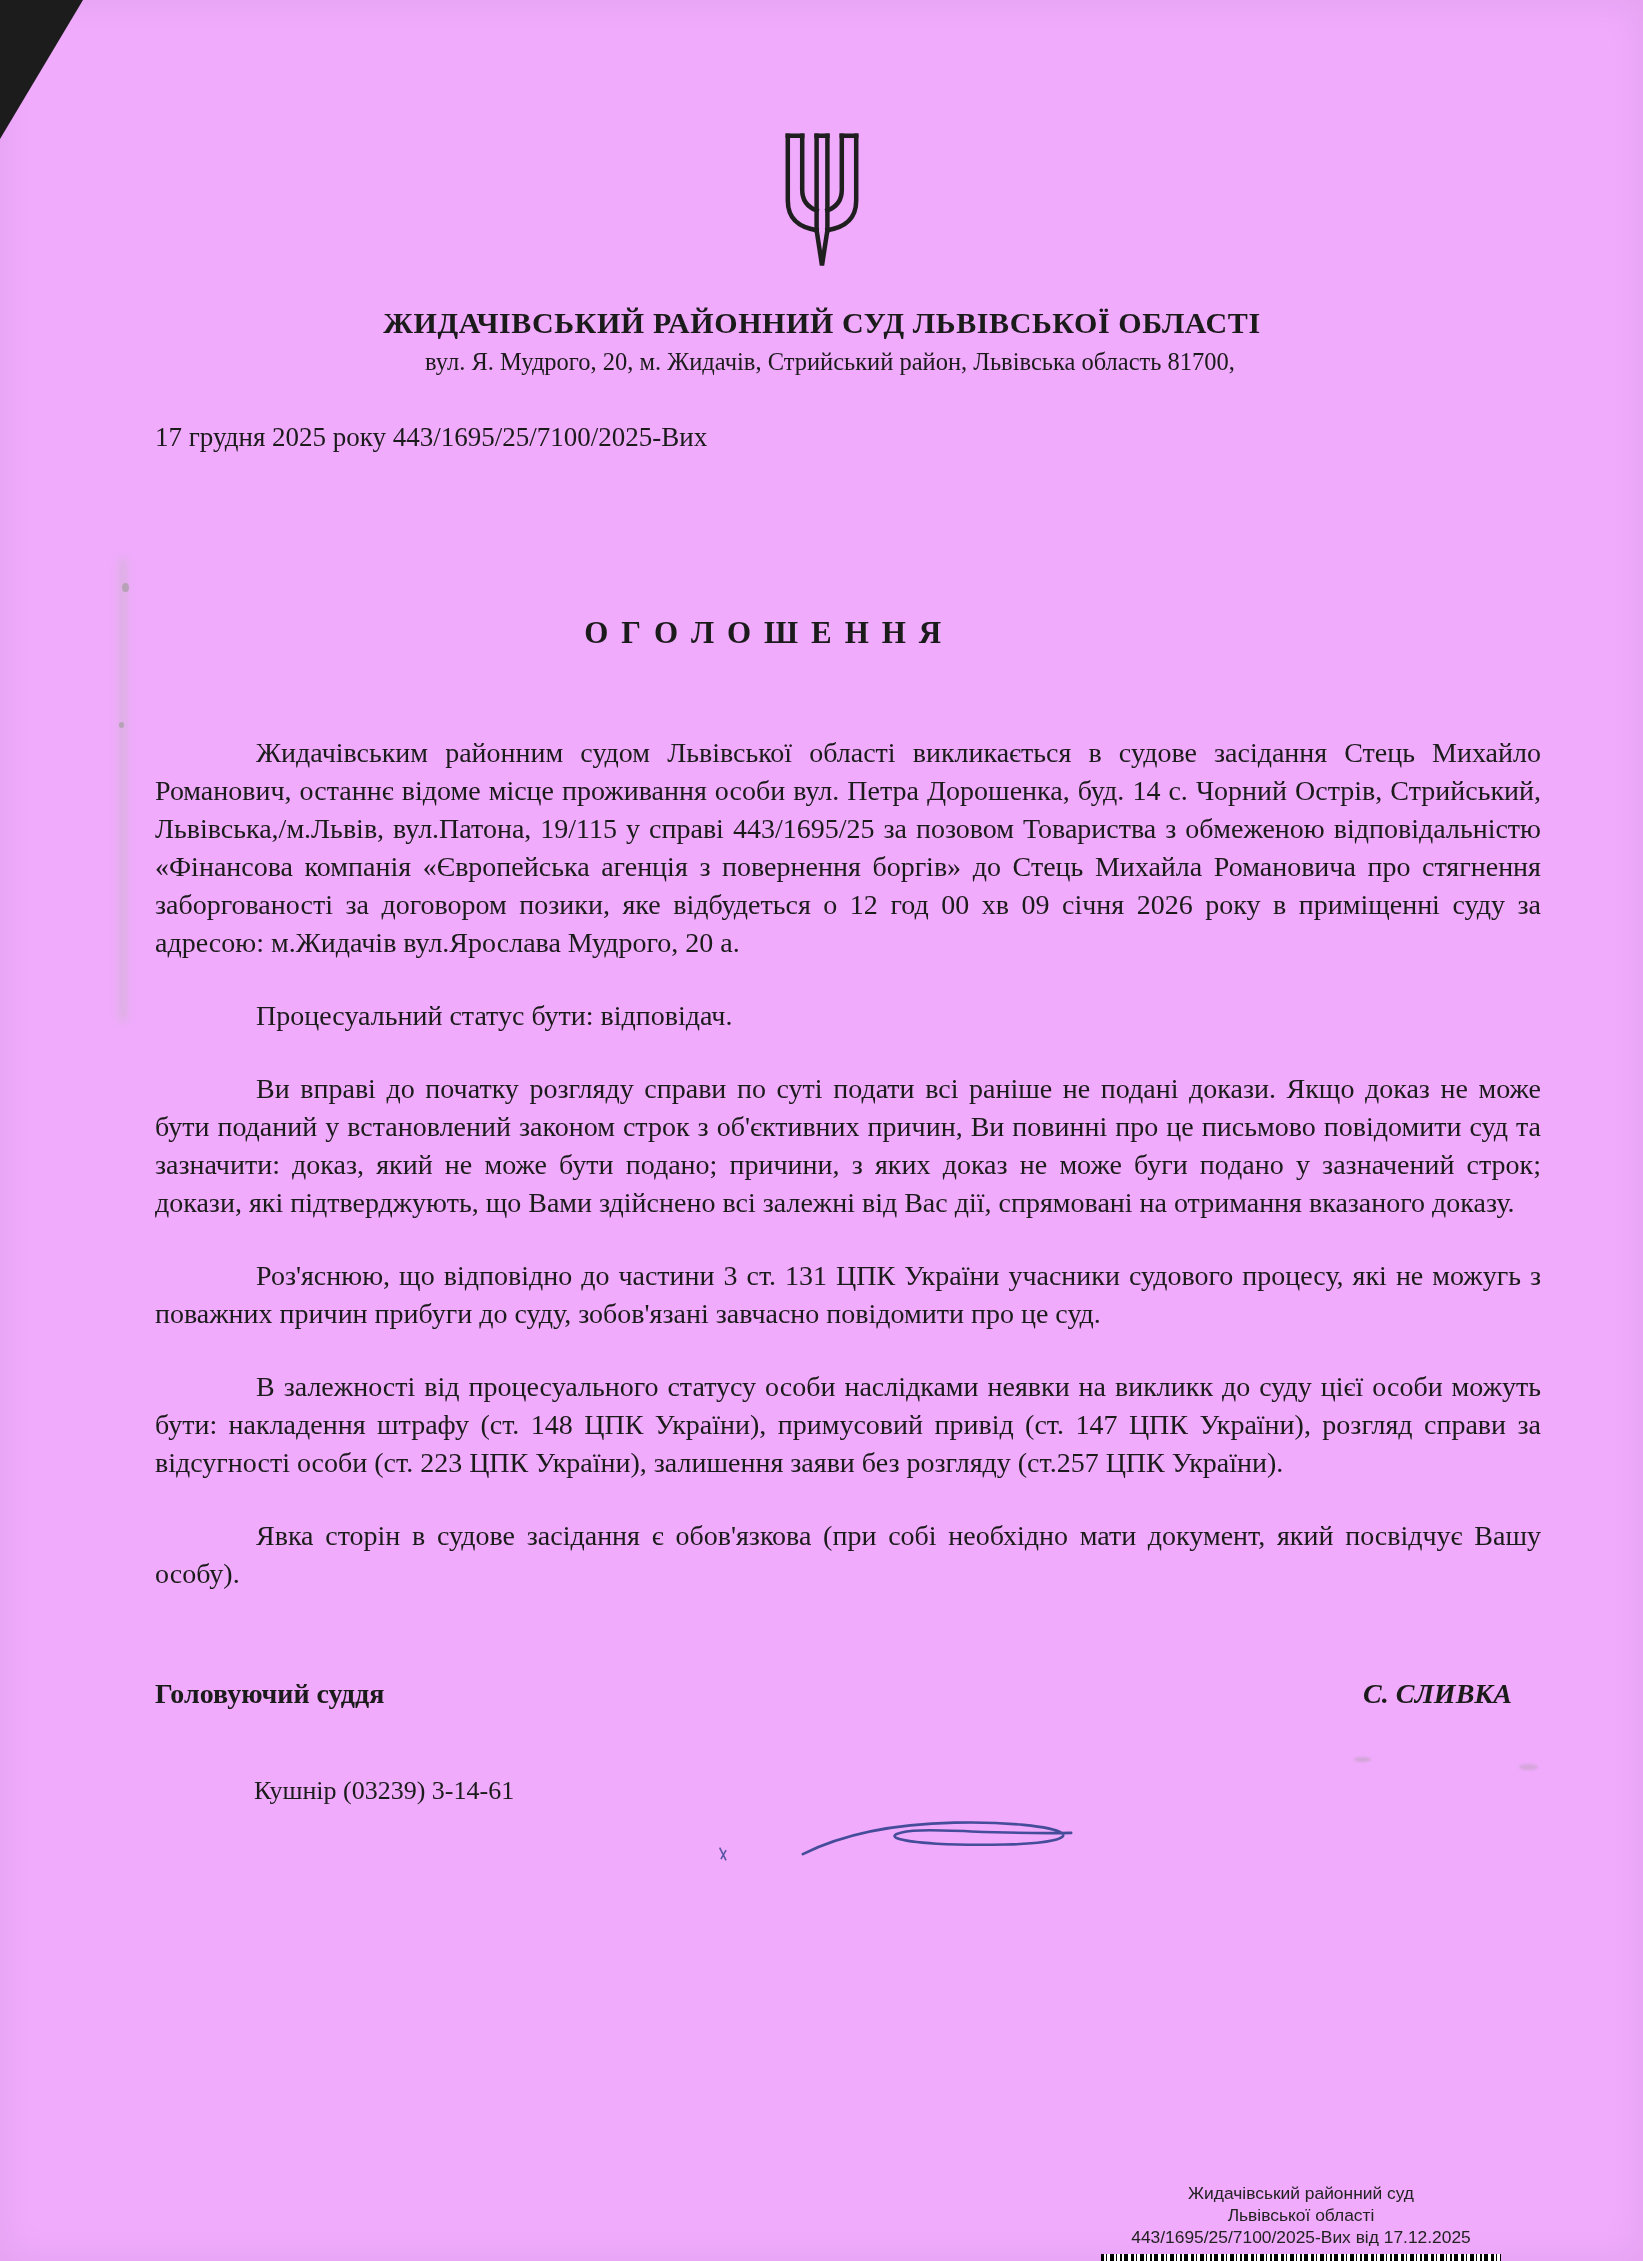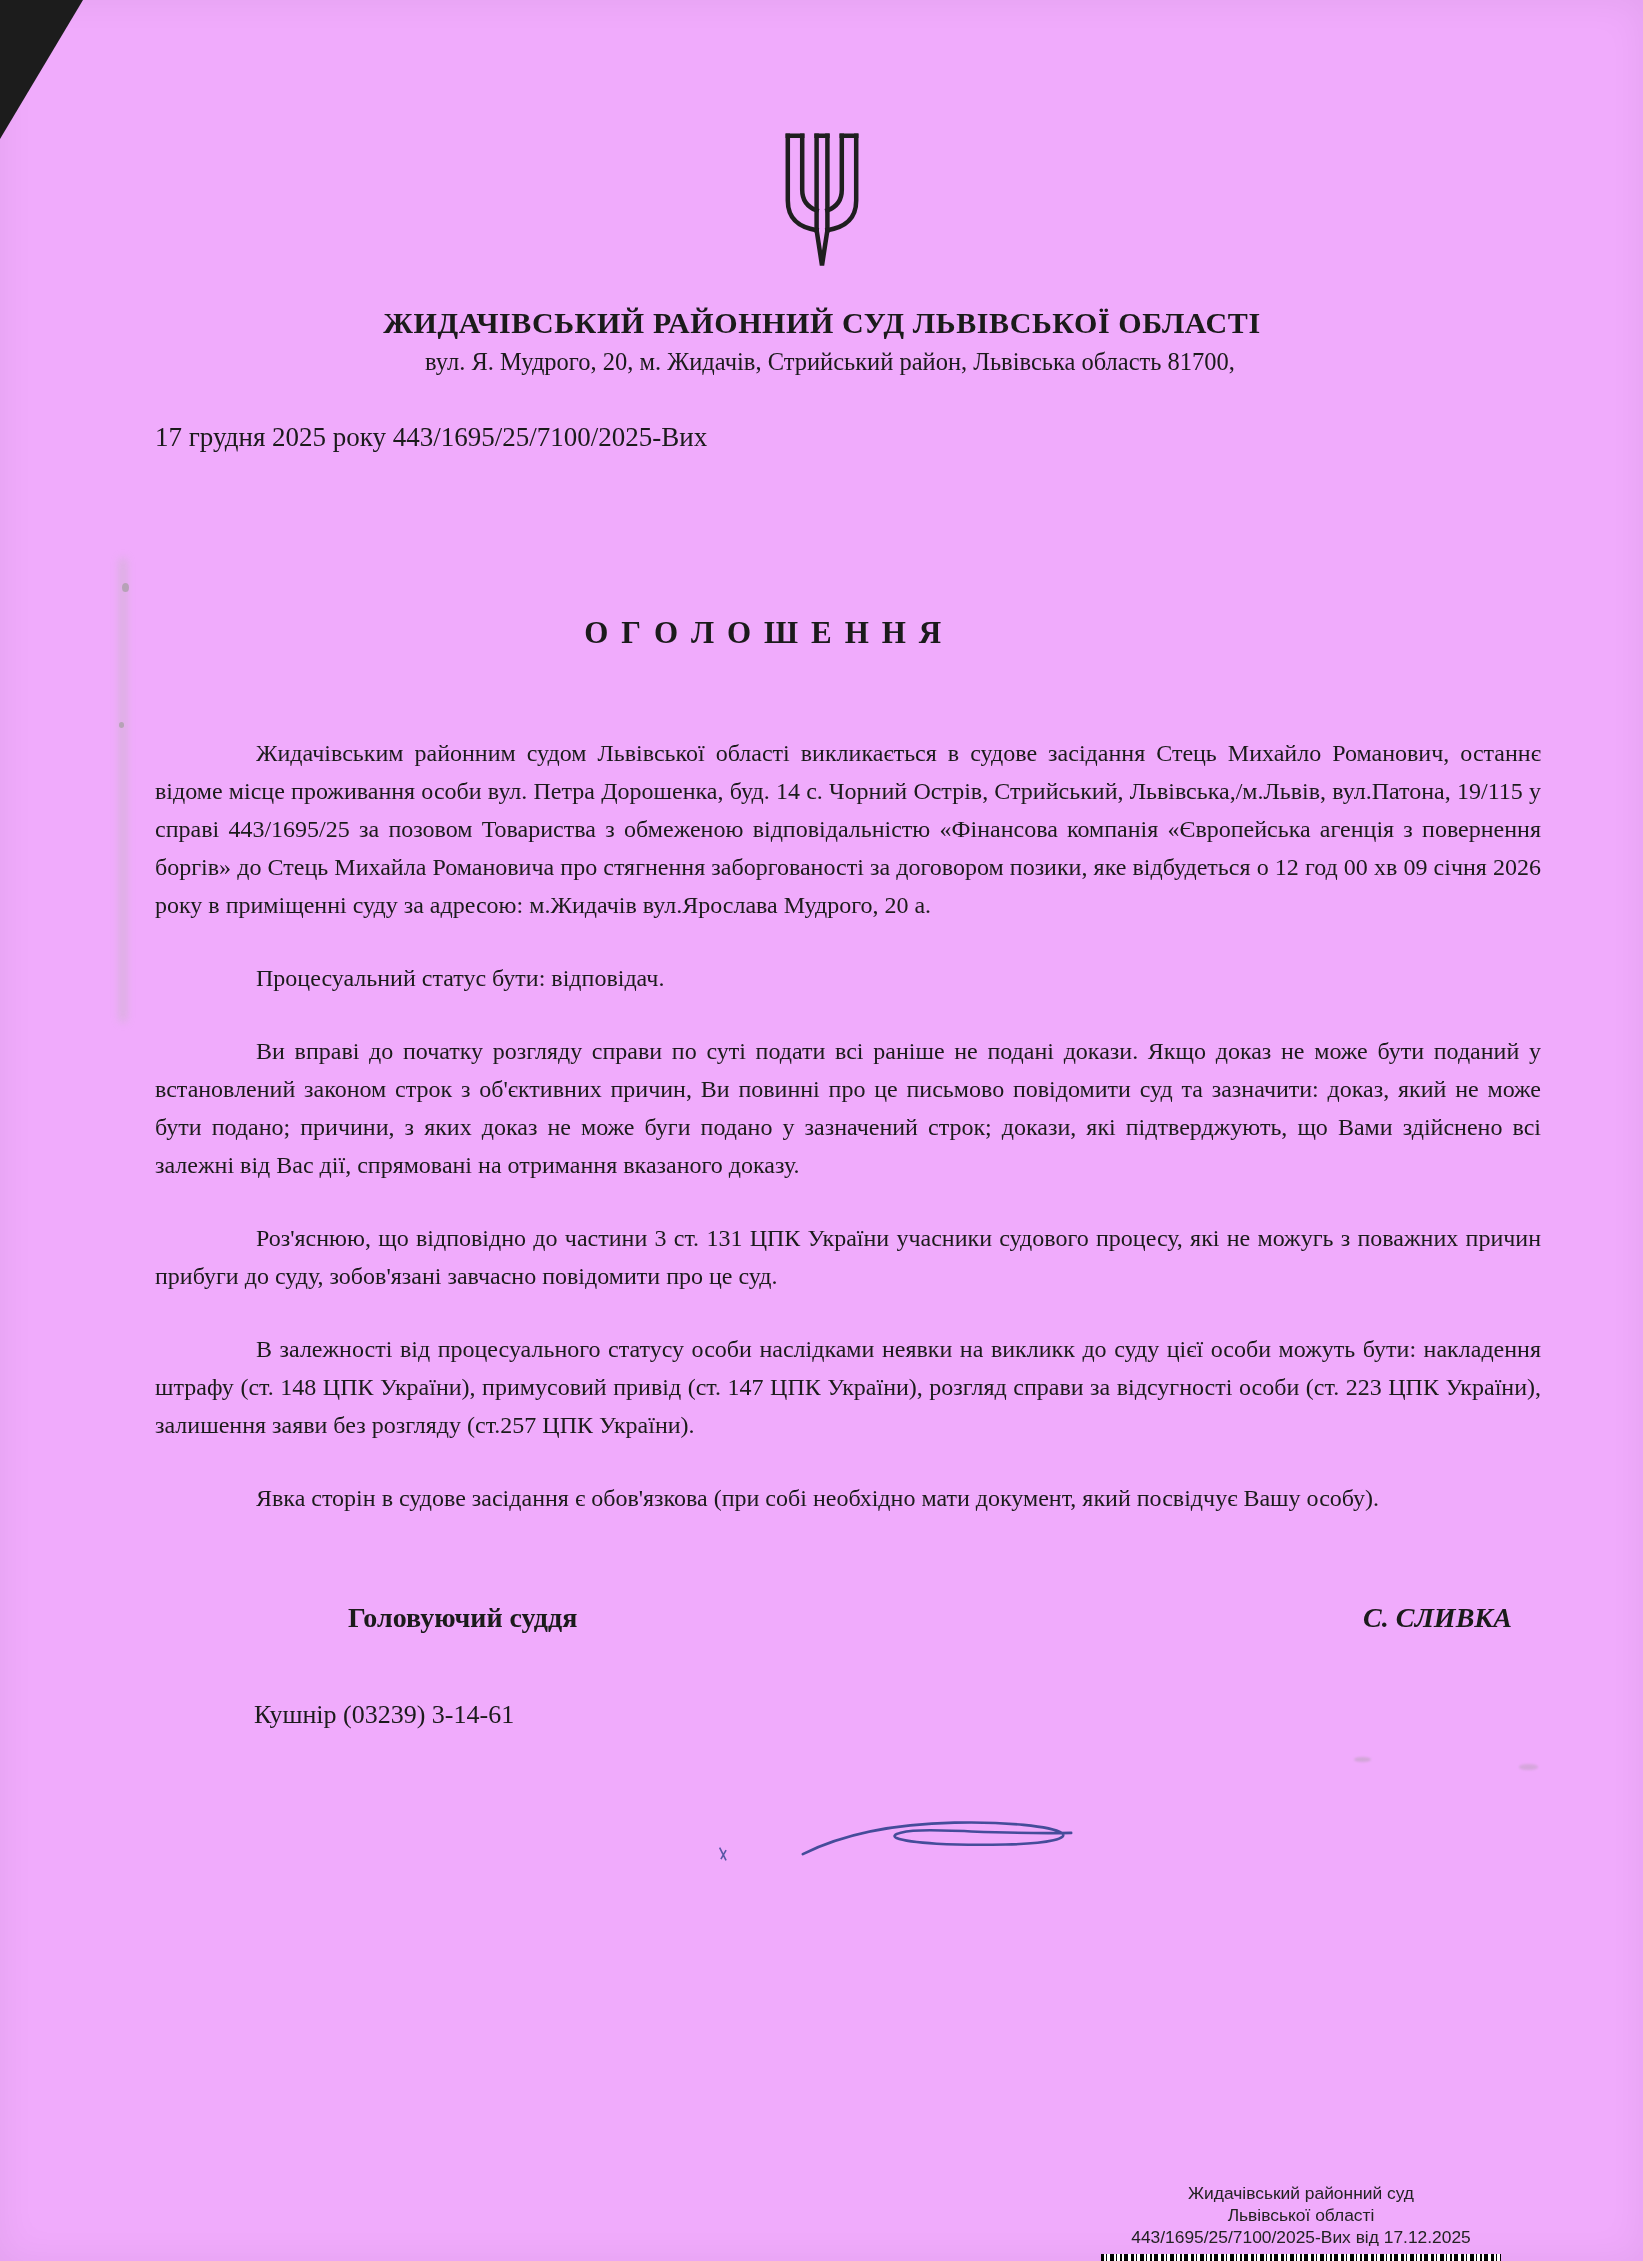--- a/index.html
+++ b/index.html
@@ -50,31 +50,31 @@
   .content { padding: 0 103px 0 155px; }
   .outgoing { margin-top: 43px; font-size: 27px; }
   .doc-title {
     margin: 162px 168px 0 0;
     text-align: center;
     font-size: 31px; font-weight: bold; letter-spacing: 2.6px;
   }
   .body-text { margin-top: 83px; }
   .body-text p {
     margin: 0 0 35px 0;
-    font-size: 24px; line-height: 38px;
+    font-size: 28px; line-height: 38px;
     text-align: justify; text-indent: 101px;
   }
 
   
   .sig-row {
     margin-top: 85px;
     display: flex; justify-content: space-between; align-items: baseline;
     font-size: 28px; font-weight: bold;
   }
-  .sig-role { margin-left: 193px; }
+  .sig-role { }
   .sig-name { margin-right: 29px; font-style: italic; }
   .signature-svg {
     position: absolute; left: 793px; top: 1813px;
     width: 297px; height: 61px;
   }
   .pen-tick {
     position: absolute; left: 717px; top: 1845px;
     width: 13px; height: 19.3px;
   }
   .clerk-line { margin-top: 66px; margin-left: 99px; font-size: 26px; }

